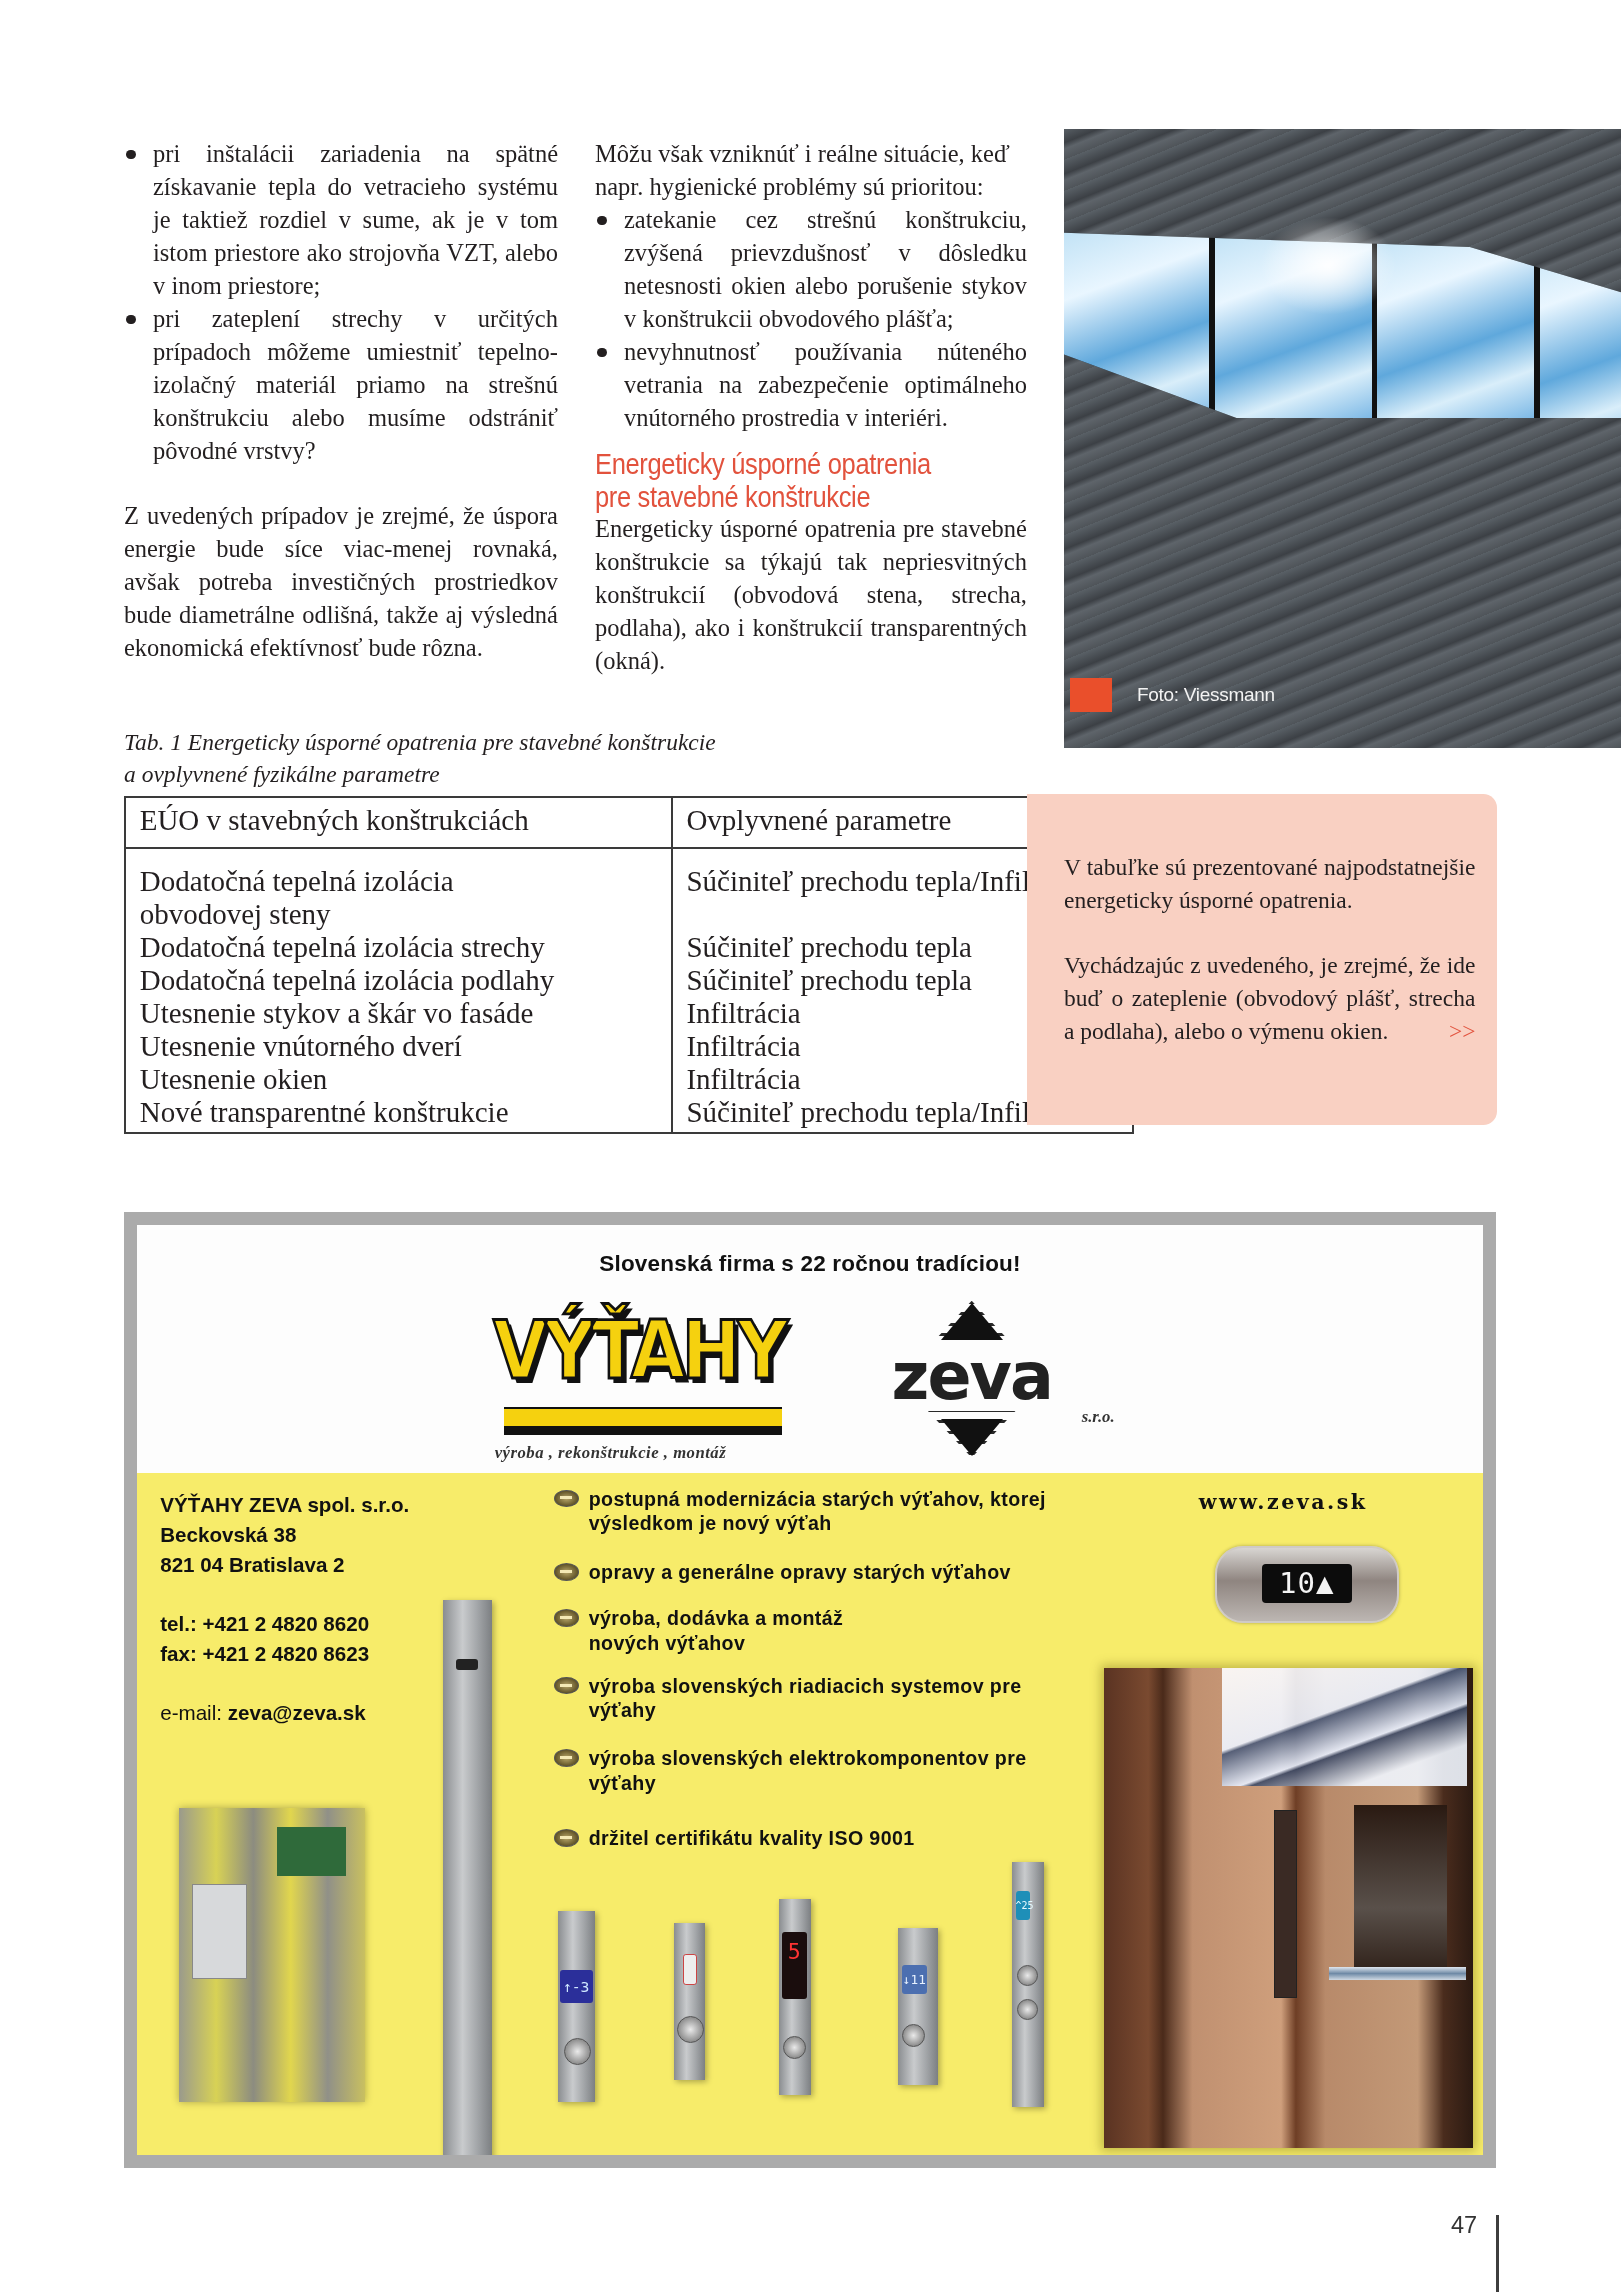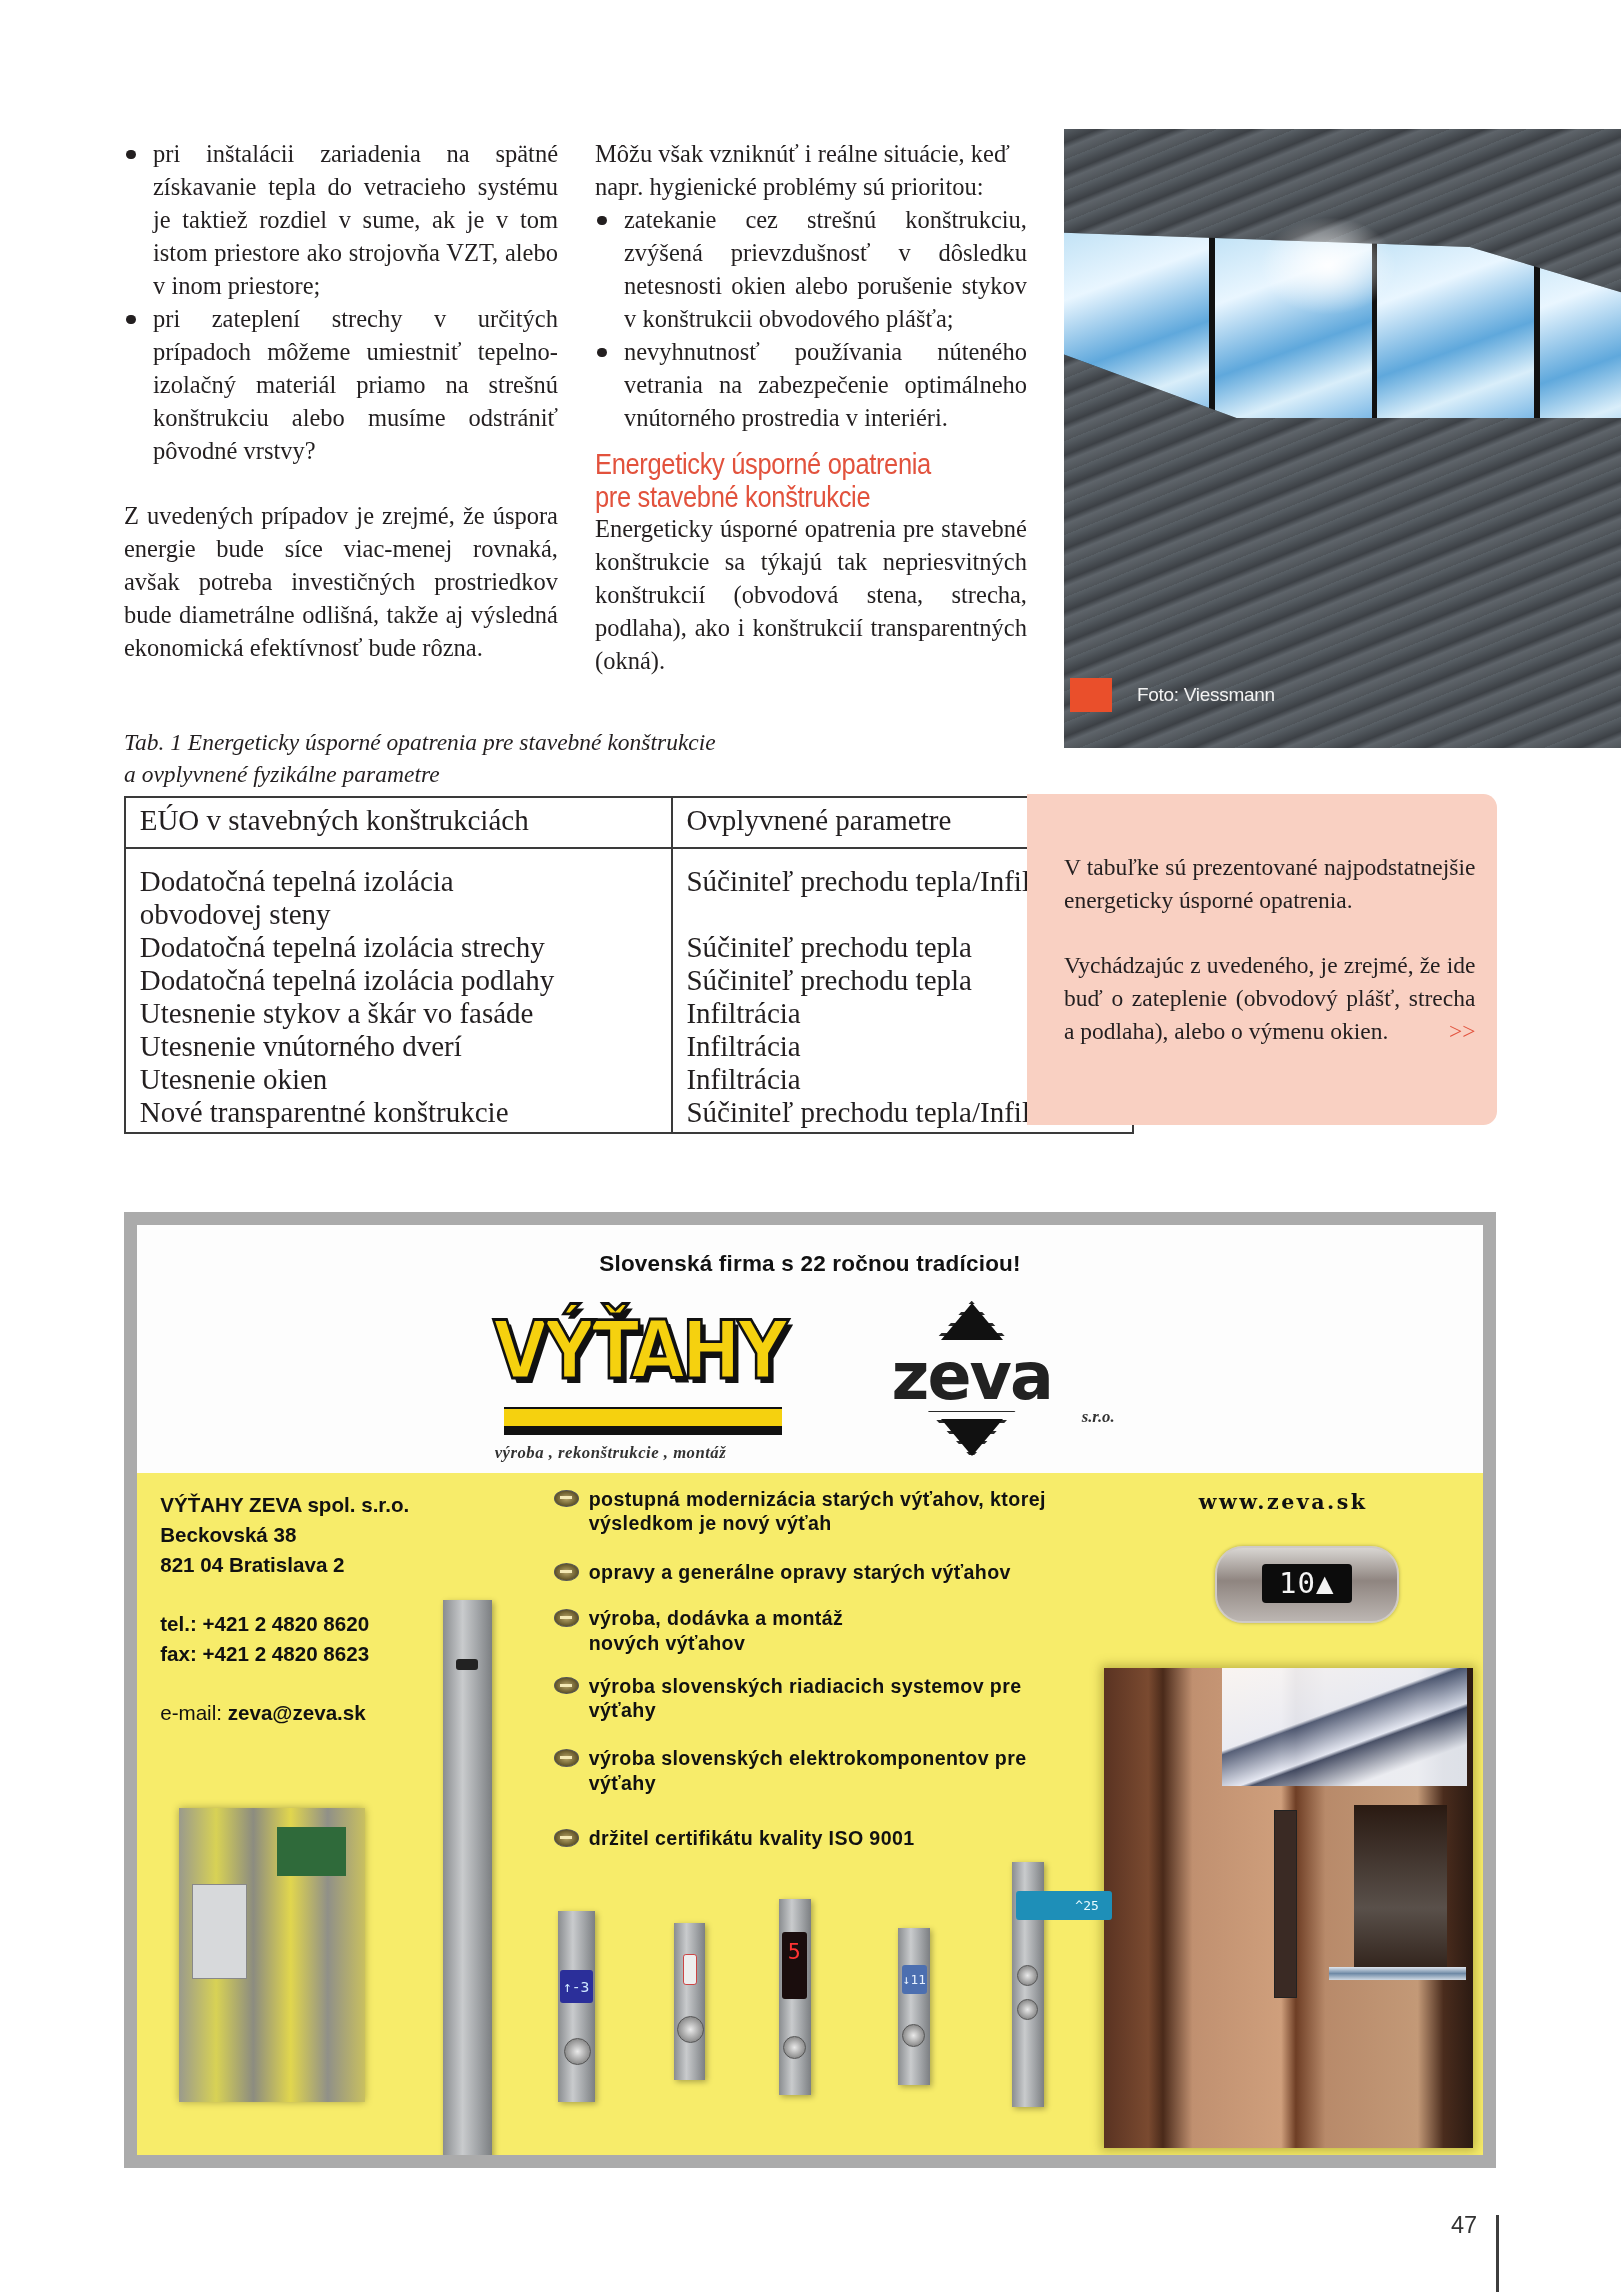--- a/index.html
+++ b/index.html
@@ -240,26 +240,26 @@
       <div class="btn" style="left:5.9px; top:127px;"></div>
     </div>
     <div class="panel" style="left:537px; top:698px; width:31px; height:157px;">
       <div class="disp" style="left:9.8px; top:31px; width:11.8px; height:29px; background:#eee; border:1px solid #c44;"></div>
       <div class="btn" style="left:2.9px; top:93px;"></div>
     </div>
     <div class="panel" style="left:642px; top:674px; width:32px; height:196px;">
       <div class="disp" style="left:2.9px; top:33px; width:25.5px; height:67px; background:#1a0d0d; color:#ff3333; font-size:21.6px; line-height:39px;">5</div>
       <div class="btn" style="left:3.9px; top:137px; width:21.6px; height:21.6px;"></div>
     </div>
-    <div class="panel" style="left:761px; top:703px; width:32px; height:157px;">
+    <div class="panel" style="left:761px; top:703px; width:40px; height:157px;">
       <div class="disp" style="left:3.9px; top:37px; width:25.5px; height:29px; background:#4c6fb0; color:#e8f2ff; font-size:12.7px; line-height:29px;">↓11</div>
       <div class="btn" style="left:3.9px; top:96px; width:21.6px; height:21.6px;"></div>
     </div>
     <div class="panel" style="left:875px; top:637px; width:32px; height:245px;">
-      <div class="disp" style="left:3.9px; top:29px; width:49px; height:29px; background:#1e8fb8; color:#e6fbff; font-size:13px; line-height:29px;padding-left:47px;">^25</div>
+      <div class="disp" style="left:3.9px; top:29px; width:14px; height:29px; background:#1e8fb8; color:#e6fbff; font-size:10px; line-height:29px;">^25</div>
       <div class="btn" style="left:4.9px; top:103px; width:19.6px; height:19.6px;"></div>
       <div class="btn" style="left:4.9px; top:137px; width:19.6px; height:19.6px;"></div>
     </div>
   </div>
 </div>
 
 <div class="pageno">47</div>
 <div class="vline"></div>
 
 

